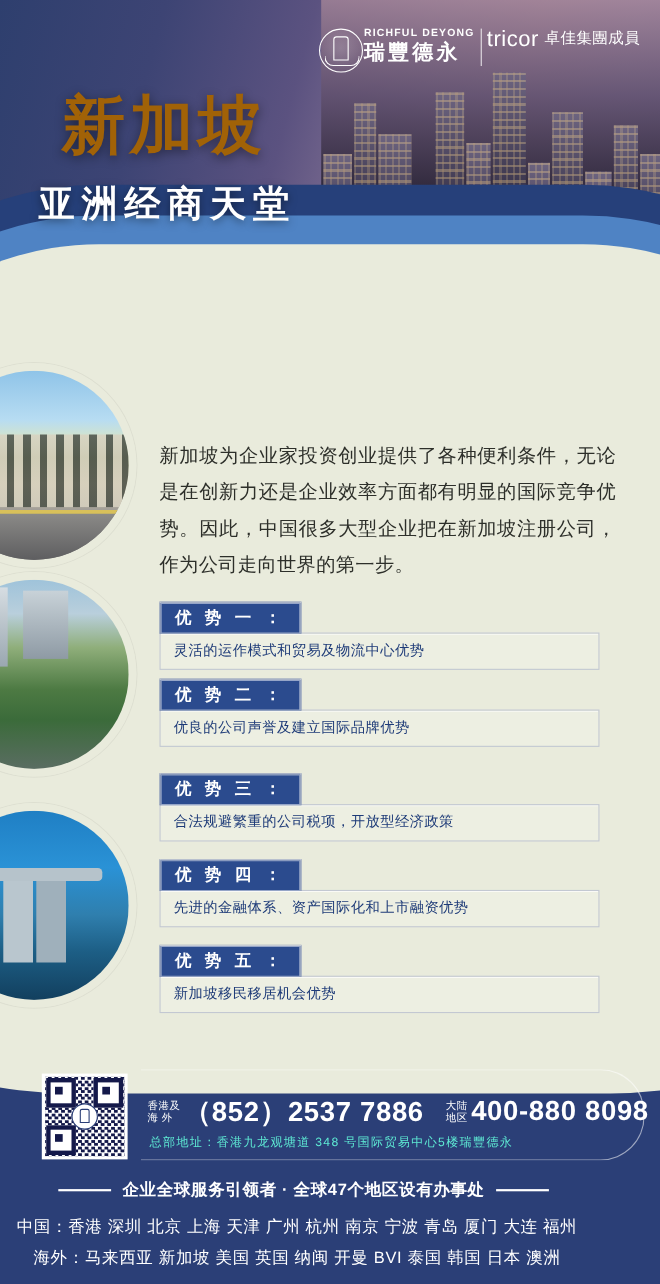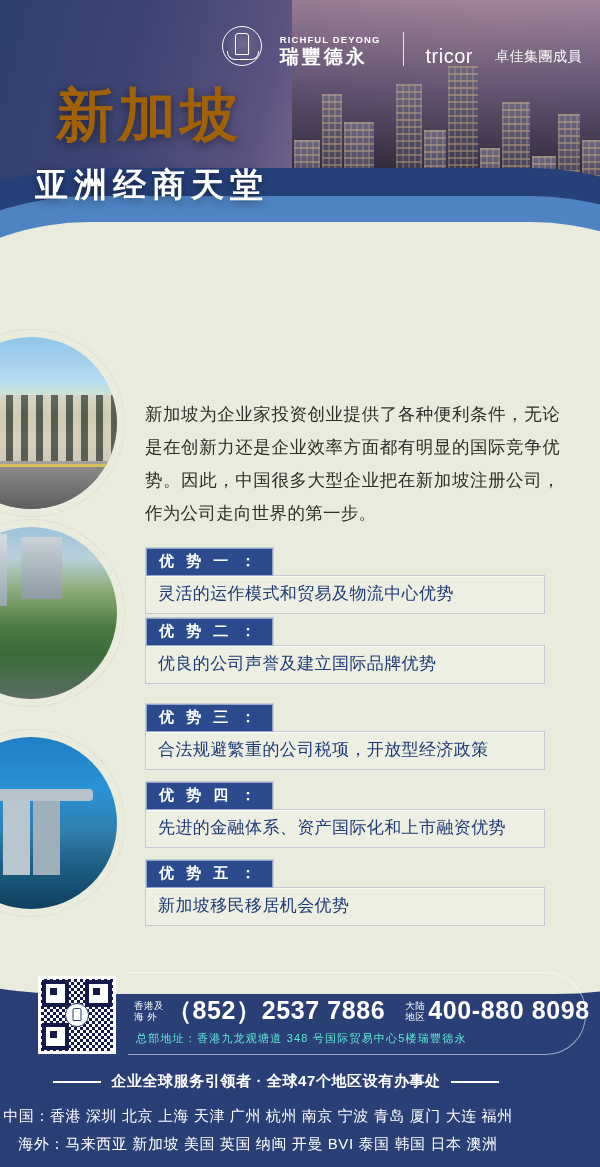--- a/index.html
+++ b/index.html
@@ -48,21 +48,21 @@
 
   
   .sweep{position:absolute;left:-130px;width:880px;border-radius:50%/100%;}
   .sweep-dark{top:168px;height:330px;background:#26407a;}
   .sweep-mid {top:196px;height:330px;background:#4f83c4;}
   .sweep-cream{top:222px;height:360px;background:#e9ebdc;}
 
   
   .logo{
     position:absolute;right:18px;top:26px;
-    display:flex;align-items:flex-end;gap:18px;z-index:6;
+    display:flex;align-items:flex-start;gap:1px;z-index:6;
   }
   .crest{
     width:38px;height:38px;border-radius:50%;
     border:1.6px solid #fff;position:relative;flex:0 0 auto;
     background:radial-gradient(circle at 50% 45%, rgba(255,255,255,.16), rgba(255,255,255,0) 70%);
   }
   .crest::before{
     content:"";position:absolute;left:50%;top:6px;transform:translateX(-50%);
     width:12px;height:20px;border:1.4px solid #fff;border-radius:3px 3px 0 0;
   }
@@ -163,21 +163,21 @@
     display:inline-block;background:#2b4b8e;color:#fff;
     font-size:15px;font-weight:bold;letter-spacing:4px;
     padding:4px 13px 5px 13px;
     border:1px solid #c6cbd4;border-bottom:none;
     box-shadow:0 0 0 1px rgba(255,255,255,.5) inset;
     position:relative;z-index:2;
   }
   .adv-box{
     border:1px solid #c3c8d2;background:#edefe2;
     margin-top:-1px;padding:7px 15px 8px 12px;
-    color:#1e3b78;font-size:17px;letter-spacing:.4px;line-height:1.3;
+    color:#1e3b78;font-size:13px;letter-spacing:.4px;line-height:1.3;
     box-shadow:0 1px 0 rgba(255,255,255,.7) inset;
   }
 
   
   .footer{
     position:absolute;left:0;top:950px;width:600px;height:217px;
     background:#2b3f77;overflow:hidden;z-index:6;
   }
   .wave-cream{
     position:absolute;left:-180px;top:-256px;width:980px;height:300px;
@@ -241,21 +241,21 @@
   }
 
   .tagline{
     position:absolute;left:0;top:122px;width:552px;text-align:center;z-index:3;
     color:#fff;font-size:15px;font-weight:bold;letter-spacing:.6px;
   }
   .tagline .ln{
     display:inline-block;width:48px;height:2px;background:#fff;
     vertical-align:middle;margin:0 10px;
   }
-  .regions{position:absolute;left:0;top:152px;width:516px;z-index:3;text-align:center;}
+  .regions{position:absolute;left:12px;top:152px;width:516px;z-index:3;text-align:center;}
   .reg-line{
     color:#fff;font-size:15px;letter-spacing:.6px;line-height:28px;white-space:nowrap;
   }
 </style>
 </head>
 <body>
 
 <div id="poster">
 
   <div class="hero">

